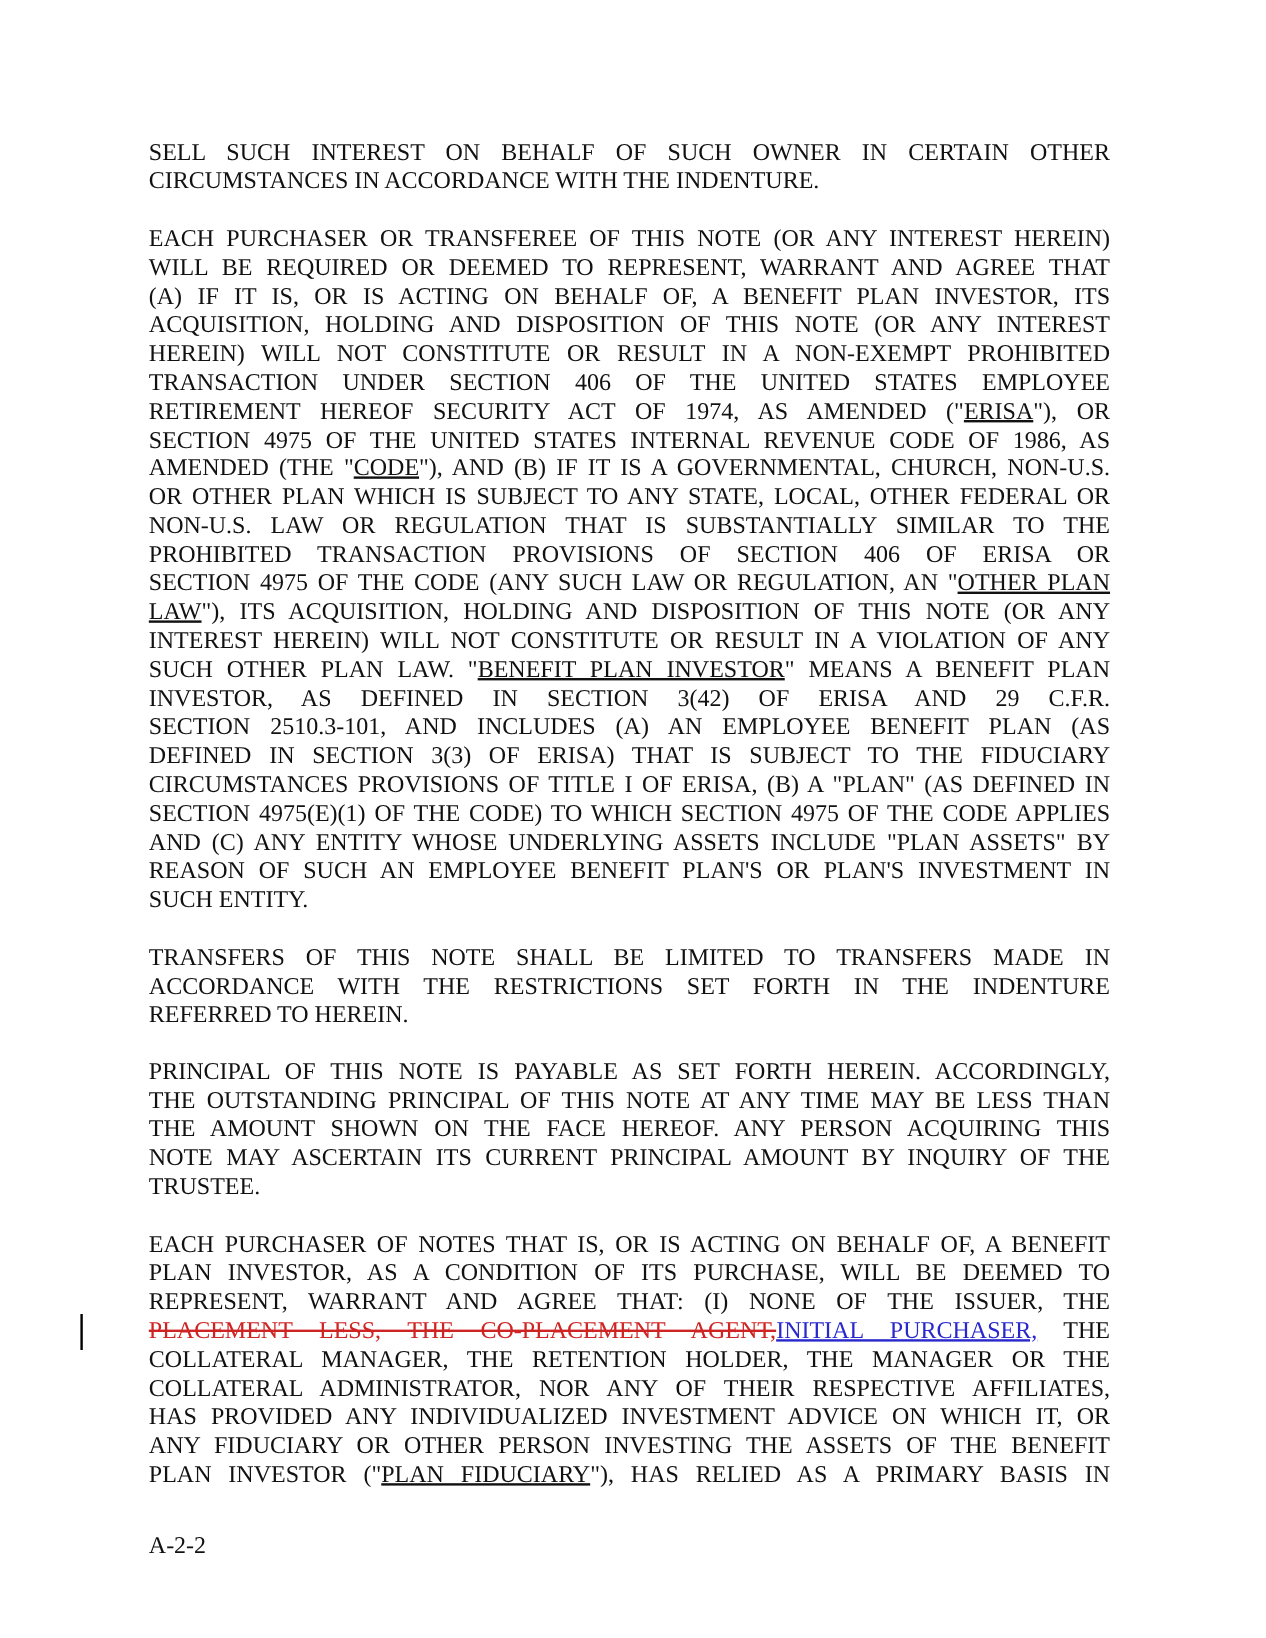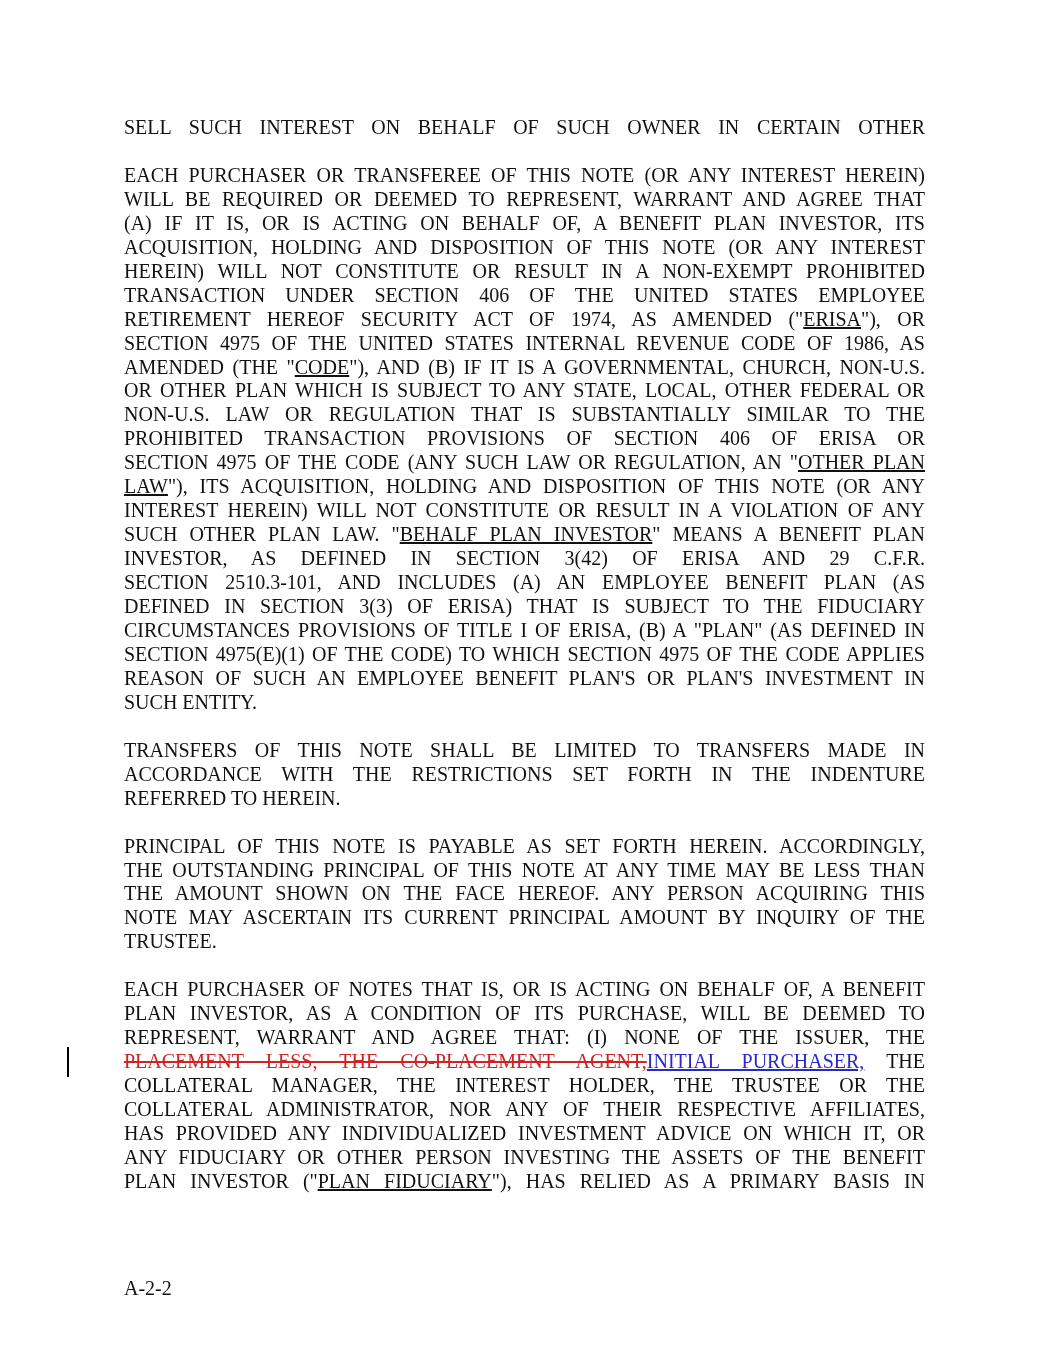--- a/index.html
+++ b/index.html
@@ -49,64 +49,66 @@
     font-size: 20px;
     line-height: 23.95px;
   }
 </style>
 </head>
 <body style="color: rgb(17, 17, 17); background: rgb(255, 255, 255);">
 
 <div class="doc-body">
     <div class="para">
       <div class="line"><span class="run-t">SELL SUCH INTEREST ON BEHALF OF SUCH OWNER IN CERTAIN OTHER</span></div>
+      <div class="line last"><span class="run-t">CIRCUMSTANCES IN ACCORDANCE WITH THE INDENTURE.</span></div>
     </div>
     <div class="para">
       <div class="line"><span class="run-t">EACH PURCHASER OR TRANSFEREE OF THIS NOTE (OR ANY INTEREST HEREIN)</span></div>
       <div class="line"><span class="run-t">WILL BE REQUIRED OR DEEMED TO REPRESENT, WARRANT AND AGREE THAT</span></div>
       <div class="line"><span class="run-t">(A) IF IT IS, OR IS ACTING ON BEHALF OF, A BENEFIT PLAN INVESTOR, ITS</span></div>
       <div class="line"><span class="run-t">ACQUISITION, HOLDING AND DISPOSITION OF THIS NOTE (OR ANY INTEREST</span></div>
       <div class="line"><span class="run-t">HEREIN) WILL NOT CONSTITUTE OR RESULT IN A NON-EXEMPT PROHIBITED</span></div>
       <div class="line"><span class="run-t">TRANSACTION UNDER SECTION 406 OF THE UNITED STATES EMPLOYEE</span></div>
       <div class="line"><span class="run-t">RETIREMENT HEREOF SECURITY ACT OF 1974, AS AMENDED ("</span><span class="run-u">ERISA</span><span class="run-t">"), OR</span></div>
       <div class="line"><span class="run-t">SECTION 4975 OF THE UNITED STATES INTERNAL REVENUE CODE OF 1986, AS</span></div>
       <div class="line"><span class="run-t">AMENDED (THE "</span><span class="run-u">CODE</span><span class="run-t">"), AND (B) IF IT IS A GOVERNMENTAL, CHURCH, NON-U.S.</span></div>
       <div class="line"><span class="run-t">OR OTHER PLAN WHICH IS SUBJECT TO ANY STATE, LOCAL, OTHER FEDERAL OR</span></div>
       <div class="line"><span class="run-t">NON-U.S. LAW OR REGULATION THAT IS SUBSTANTIALLY SIMILAR TO THE</span></div>
       <div class="line"><span class="run-t">PROHIBITED TRANSACTION PROVISIONS OF SECTION 406 OF ERISA OR</span></div>
       <div class="line"><span class="run-t">SECTION 4975 OF THE CODE (ANY SUCH LAW OR REGULATION, AN "</span><span class="run-u">OTHER PLAN</span></div>
       <div class="line"><span class="run-u">LAW</span><span class="run-t">"), ITS ACQUISITION, HOLDING AND DISPOSITION OF THIS NOTE (OR ANY</span></div>
       <div class="line"><span class="run-t">INTEREST HEREIN) WILL NOT CONSTITUTE OR RESULT IN A VIOLATION OF ANY</span></div>
-      <div class="line"><span class="run-t">SUCH OTHER PLAN LAW. "</span><span class="run-u">BEHALF PLAN INVESTOR</span><span class="run-t">" MEANS A BENEFIT PLAN</span></div>
+      <div class="line"><span class="run-t">SUCH OTHER PLAN LAW. "</span><span class="run-u">BENEFIT PLAN INVESTOR</span><span class="run-t">" MEANS A BENEFIT PLAN</span></div>
       <div class="line"><span class="run-t">INVESTOR, AS DEFINED IN SECTION 3(42) OF ERISA AND 29 C.F.R.</span></div>
       <div class="line"><span class="run-t">SECTION 2510.3-101, AND INCLUDES (A) AN EMPLOYEE BENEFIT PLAN (AS</span></div>
       <div class="line"><span class="run-t">DEFINED IN SECTION 3(3) OF ERISA) THAT IS SUBJECT TO THE FIDUCIARY</span></div>
       <div class="line"><span class="run-t">CIRCUMSTANCES PROVISIONS OF TITLE I OF ERISA, (B) A "PLAN" (AS DEFINED IN</span></div>
       <div class="line"><span class="run-t">SECTION 4975(E)(1) OF THE CODE) TO WHICH SECTION 4975 OF THE CODE APPLIES</span></div>
+      <div class="line"><span class="run-t">AND (C) ANY ENTITY WHOSE UNDERLYING ASSETS INCLUDE "PLAN ASSETS" BY</span></div>
       <div class="line"><span class="run-t">REASON OF SUCH AN EMPLOYEE BENEFIT PLAN'S OR PLAN'S INVESTMENT IN</span></div>
       <div class="line last"><span class="run-t">SUCH ENTITY.</span></div>
     </div>
     <div class="para">
       <div class="line"><span class="run-t">TRANSFERS OF THIS NOTE SHALL BE LIMITED TO TRANSFERS MADE IN</span></div>
       <div class="line"><span class="run-t">ACCORDANCE WITH THE RESTRICTIONS SET FORTH IN THE INDENTURE</span></div>
       <div class="line last"><span class="run-t">REFERRED TO HEREIN.</span></div>
     </div>
     <div class="para">
       <div class="line"><span class="run-t">PRINCIPAL OF THIS NOTE IS PAYABLE AS SET FORTH HEREIN. ACCORDINGLY,</span></div>
       <div class="line"><span class="run-t">THE OUTSTANDING PRINCIPAL OF THIS NOTE AT ANY TIME MAY BE LESS THAN</span></div>
       <div class="line"><span class="run-t">THE AMOUNT SHOWN ON THE FACE HEREOF. ANY PERSON ACQUIRING THIS</span></div>
       <div class="line"><span class="run-t">NOTE MAY ASCERTAIN ITS CURRENT PRINCIPAL AMOUNT BY INQUIRY OF THE</span></div>
       <div class="line last"><span class="run-t">TRUSTEE.</span></div>
     </div>
     <div class="para">
       <div class="line"><span class="run-t">EACH PURCHASER OF NOTES THAT IS, OR IS ACTING ON BEHALF OF, A BENEFIT</span></div>
       <div class="line"><span class="run-t">PLAN INVESTOR, AS A CONDITION OF ITS PURCHASE, WILL BE DEEMED TO</span></div>
       <div class="line"><span class="run-t">REPRESENT, WARRANT AND AGREE THAT: (I) NONE OF THE ISSUER, THE</span></div>
       <div class="line changed"><span class="run-del">PLACEMENT LESS, THE CO-PLACEMENT AGENT,</span><span class="run-ins">INITIAL PURCHASER,</span><span class="run-t"> THE</span></div>
-      <div class="line"><span class="run-t">COLLATERAL MANAGER, THE INTEREST HOLDER, THE TRUSTEE OR THE</span></div>
+      <div class="line"><span class="run-t">COLLATERAL MANAGER, THE RETENTION HOLDER, THE MANAGER OR THE</span></div>
       <div class="line"><span class="run-t">COLLATERAL ADMINISTRATOR, NOR ANY OF THEIR RESPECTIVE AFFILIATES,</span></div>
       <div class="line"><span class="run-t">HAS PROVIDED ANY INDIVIDUALIZED INVESTMENT ADVICE ON WHICH IT, OR</span></div>
       <div class="line"><span class="run-t">ANY FIDUCIARY OR OTHER PERSON INVESTING THE ASSETS OF THE BENEFIT</span></div>
       <div class="line"><span class="run-t">PLAN INVESTOR ("</span><span class="run-u">PLAN FIDUCIARY</span><span class="run-t">"), HAS RELIED AS A PRIMARY BASIS IN</span></div>
     </div>
   </div>
 
 <div class="footer">
   <span>A-2-2</span>
 </div>

